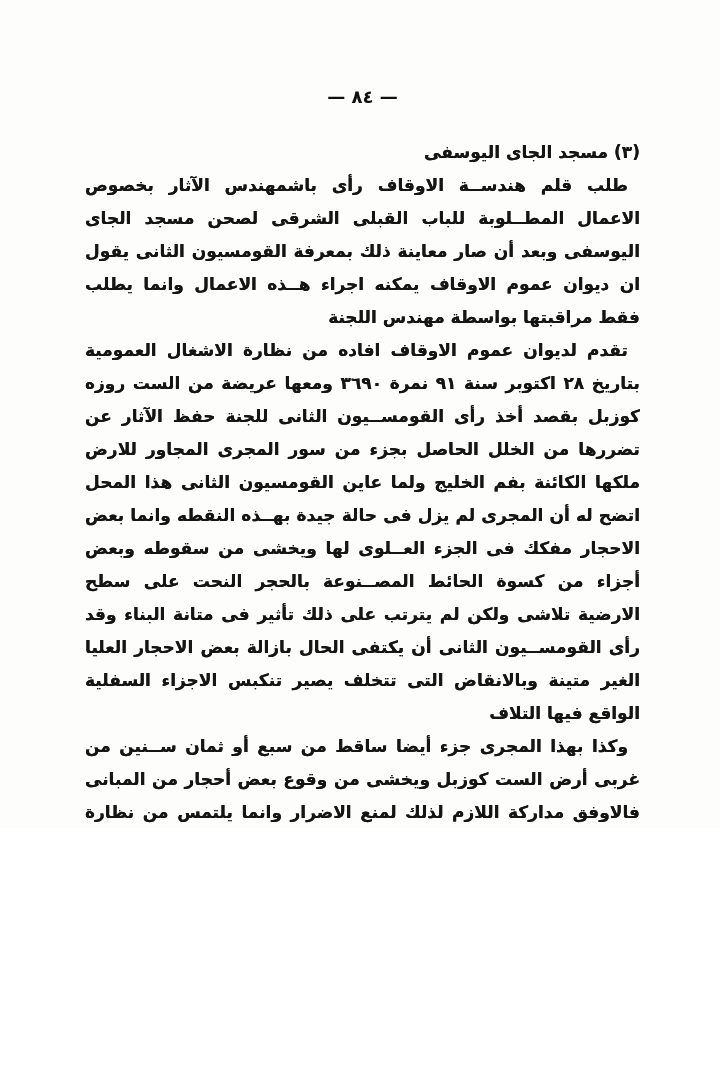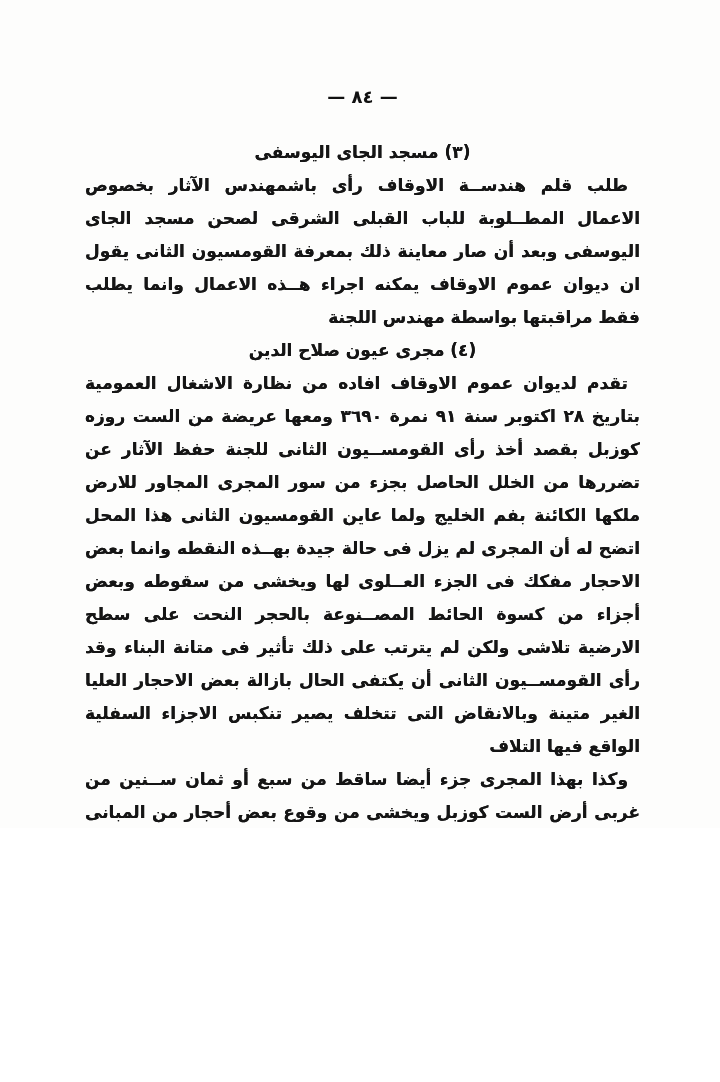--- a/index.html
+++ b/index.html
@@ -34,40 +34,38 @@
     font-weight: 700;
     line-height: 33px;
     color: #151515;
     text-shadow: 0 0 0.35px #222;
   }
   .paragraph {
     text-align: justify;
     text-indent: 12px;
   }
   .heading {
-    text-align: center;
     font-size: 17px;
     font-weight: 700;
   }
 </style>
 </head>
 <body>
 
 <div class="page">
 
   <div class="page-number">— ٨٤ —</div>
 
   <article>
 
 
     <h2 class="block heading">(٣) مسجد الجاى اليوسفى</h2>
 
     <p class="block paragraph">طلب قلم هندســة الاوقاف رأى باشمهندس الآثار بخصوص الاعمال المطــلوبة للباب القبلى الشرقى لصحن مسجد الجاى اليوسفى وبعد أن صار معاينة ذلك بمعرفة القومسيون الثانى يقول ان ديوان عموم الاوقاف يمكنه اجراء هــذه الاعمال وانما يطلب فقط مراقبتها بواسطة مهندس اللجنة</p>
 
-    <h2 class="block heading">(٤) مجرى عيون صلاح الدين</h2>
 
     <p class="block paragraph">تقدم لديوان عموم الاوقاف افاده من نظارة الاشغال العمومية بتاريخ ٢٨ اكتوبر سنة ٩١ نمرة ٣٦٩٠ ومعها عريضة من الست روزه كوزبل بقصد أخذ رأى القومســيون الثانى للجنة حفظ الآثار عن تضررها من الخلل الحاصل بجزء من سور المجرى المجاور للارض ملكها الكائنة بفم الخليج ولما عاين القومسيون الثانى هذا المحل اتضح له أن المجرى لم يزل فى حالة جيدة بهــذه النقطه وانما بعض الاحجار مفكك فى الجزء العــلوى لها ويخشى من سقوطه وبعض أجزاء من كسوة الحائط المصــنوعة بالحجر النحت على سطح الارضية تلاشى ولكن لم يترتب على ذلك تأثير فى متانة البناء وقد رأى القومســيون الثانى أن يكتفى الحال بازالة بعض الاحجار العليا الغير متينة وبالانقاض التى تتخلف يصير تنكبس الاجزاء السفلية الواقع فيها التلاف</p>
 
     <p class="block paragraph">وكذا بهذا المجرى جزء أيضا ساقط من سبع أو ثمان ســنين من غربى أرض الست كوزبل ويخشى من وقوع بعض أحجار من المبانى فالاوفق مداركة اللازم لذلك لمنع الاضرار وانما يلتمس من نظارة الاشغال اخبار اللجنة عندما تشرع فى اجراء الاعمال المذكورة قبل لكى يتيسر للقومسيون الثانى أن يكلف مهندس اللجنة بملاحظة التشغيل</p>
 
     <h2 class="block heading">(٥) برج الزفر</h2>
 
   </article>
 
 </div>

